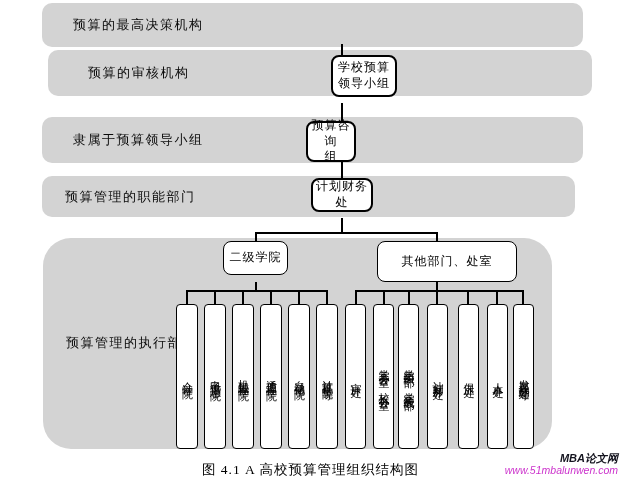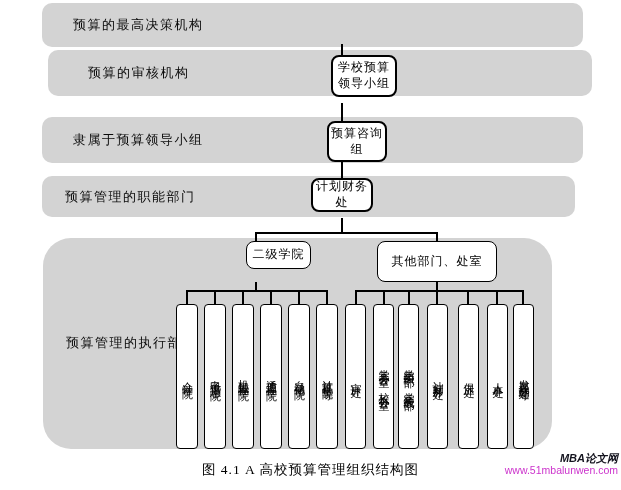--- a/index.html
+++ b/index.html
@@ -37,21 +37,21 @@
   .leaf span {
     writing-mode:vertical-rl; font-size:11px; letter-spacing:2px; line-height:1;
   }
 
   .caption {
     position:absolute; left:0; top:461px; width:621px; text-align:center;
     font-size:13.5px; letter-spacing:1px;
   }
   .watermark { position:absolute; right:3px; top:452px; text-align:right; font-family:"Liberation Sans", sans-serif; }
   .wm-title { font-size:11px; font-weight:700; font-style:italic; color:#14141f; line-height:1.2; }
-  .wm-url   { font-size:10.5px; color:#cc33cc; line-height:1.1;margin-left:6px; }
+  .wm-url   { font-size:10.5px; font-style:italic; color:#cc33cc; line-height:1.1;margin-left:6px; }
 </style>
 </head>
 <body>
 
 <div class="page">
 
   <div class="band" style="left:42px; top:3px;  width:510px; height:44px; padding-left:31px;">
     <span class="band-label">预算的最高决策机构</span>
   </div>
   <div class="band" style="left:48px; top:50px; width:504px; height:46px; padding-left:40px;">
@@ -99,29 +99,29 @@
       <line x1="523" y1="291" x2="523" y2="305"></line>
     </g>
   </svg>
 
   <div class="layer-nodes">
 
 
     <div class="node" style="left:311px; top:55px; width:66px; height:42px;margin-left:20px;">学校预算
 领导小组</div>
 
-    <div class="node" style="left:327px; top:121px; width:60px; height:41px;">预算咨询
+    <div class="node" style="left:306px; top:121px; width:50px; height:41px;">预算咨询
 组</div>
 
     <div class="node" style="left:311px; top:178px; width:62px; height:34px;">计划财务
 处</div>
 
-    <div class="node thin" style="left:223px; top:241px; width:65px; height:28px;margin-left:23px;">二级学院</div>
+    <div class="node thin" style="left:223px; top:241px; width:65px; height:34px;">二级学院</div>
 
-    <div class="node thin" style="left:377px; top:241px; width:120px; height:41px;">其他部门、处室</div>
+    <div class="node thin" style="left:377px; top:241px; width:140px; height:41px;">其他部门、处室</div>
 
     <div class="leaf" style="left:176px; width:22px;">
       <span>会计学院</span>
       </div>
     <div class="leaf" style="left:204px; width:22px;">
       <span>电子信息学院</span>
       </div>
     <div class="leaf" style="left:232px; width:22px;">
       <span>机械工程学院</span>
       </div>

